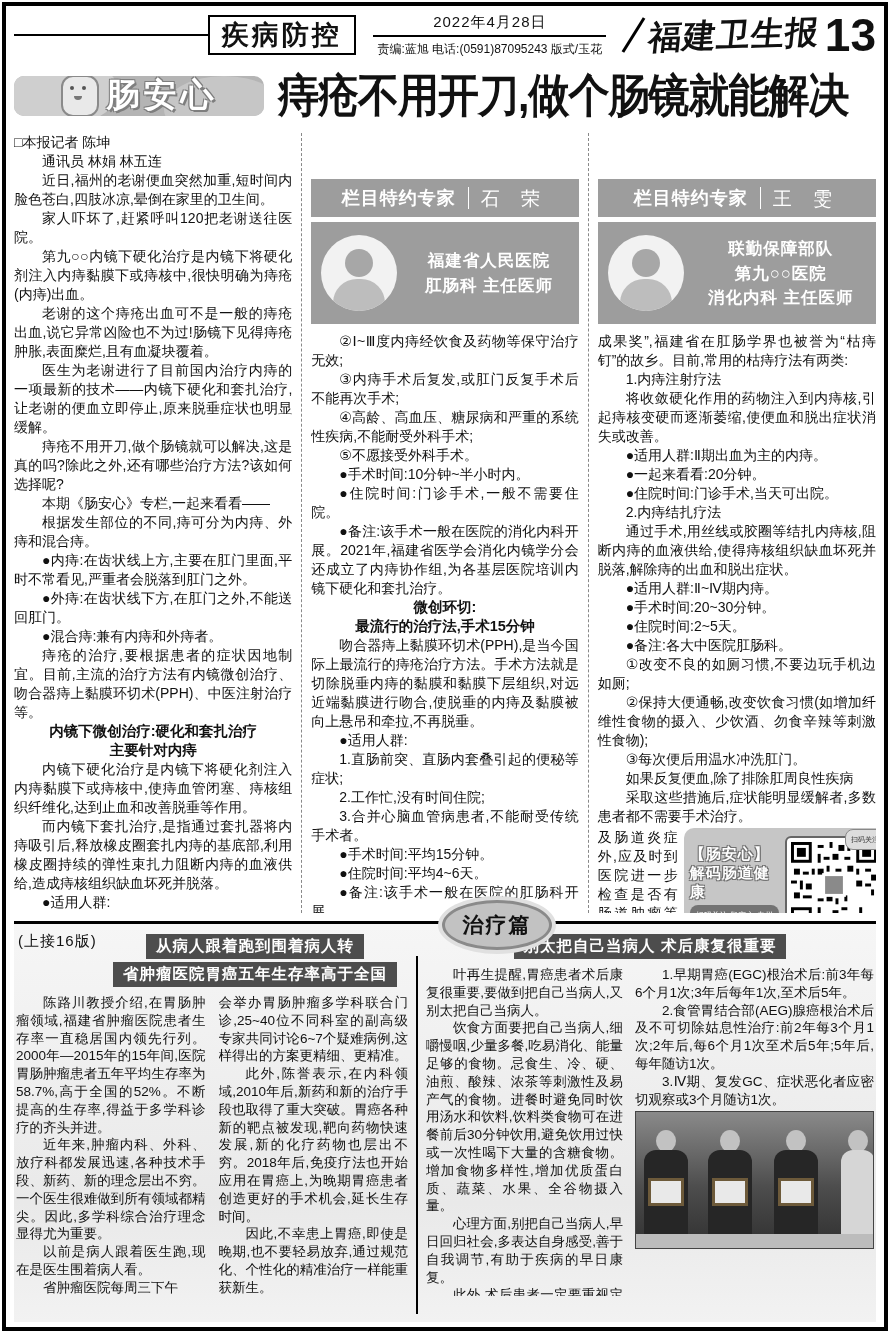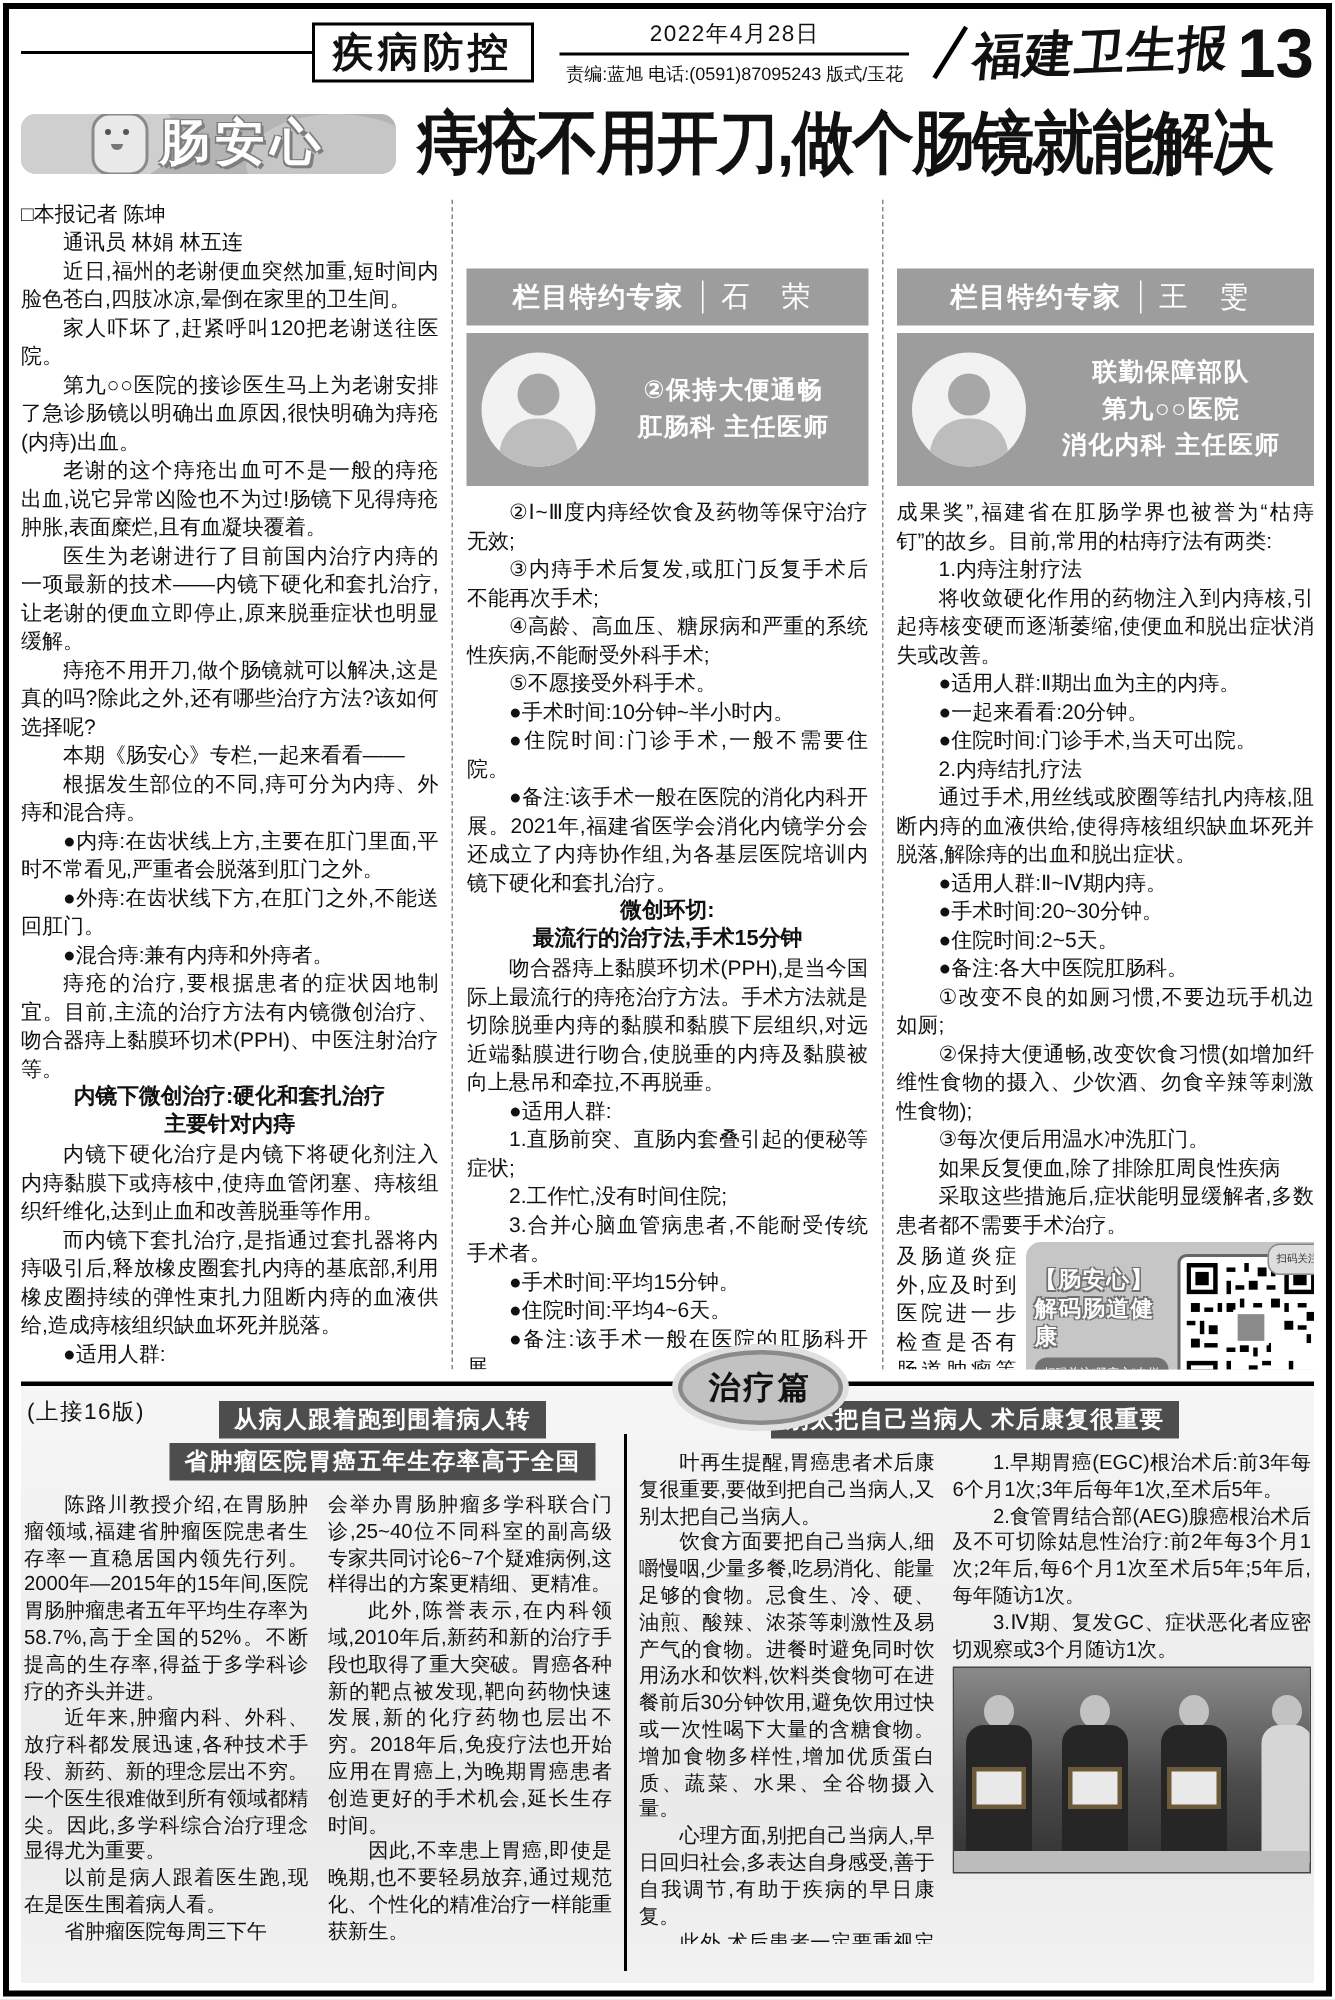--- a/index.html
+++ b/index.html
@@ -66,21 +66,21 @@
   .promo-t1,.promo-t2{font-weight:bold;font-size:15px;color:#fff;letter-spacing:1px;
        text-shadow:1px 1px 0 #6f6f6f,-1px -1px 0 #6f6f6f,1px -1px 0 #6f6f6f,-1px 1px 0 #6f6f6f;}
   .promo-ribbon{display:inline-block;margin-top:4px;background:#737373;color:#fff;font-size:8px;border-radius:8px;padding:1px 6px;white-space:nowrap;text-decoration:underline;}
   .qr-wrap{width:86px;flex:0 0 auto;background:#fff;border:2px solid #666;border-radius:6px;padding:4px;position:relative;}
   .qr-pill{position:absolute;top:-9px;right:-4px;background:#ddd;border:1px solid #888;border-radius:8px;font-size:7px;padding:0 5px;color:#333;white-space:nowrap;}
   .qr-wrap svg{display:block;width:100%;height:auto;}
 
   
   .bottom{position:relative;margin-top:8px;border-top:3.5px solid #000;height:398px;
           background:linear-gradient(180deg,#f6f6f6 0%,#e9e9e9 70%,#f2f2f2 100%);overflow:visible;}
-  .badge{position:absolute;top:-24px;left:438px;width:104px;height:44px;background:#c2c2c2;border:3px solid #8a8a8a;
+  .badge{position:absolute;top:-24px;left:428px;width:104px;height:44px;background:#c2c2c2;border:3px solid #8a8a8a;
          border-radius:50%;display:flex;align-items:center;justify-content:center;
          font-size:21px;font-weight:900;letter-spacing:2px;box-shadow:0 0 0 4px #e0e0e0;z-index:5;}
   .continuation{position:absolute;top:8px;left:4px;font-size:15px;letter-spacing:1px;}
   .b-grid{display:grid;grid-template-columns:398px 10px 1fr;height:100%;padding-top:6px;box-sizing:border-box;}
   .b-vline{background:#000;width:1.5px;margin:26px auto 8px;}
   .b-left{padding:0 4px 0 2px;}
   .b-right{padding:0 2px 0 4px;}
   .strips{text-align:center;margin:2px 0 6px;}
   .b-left .strips{margin-left:86px;}
   .strip{display:inline-block;background:#4d4d4d;color:#fff;font-weight:bold;font-size:15.5px;
@@ -129,21 +129,21 @@
       </div>
       <div class="headline">痔疮不用开刀,做个肠镜就能解决</div>
     </div>
 
     <div class="main">
       <div class="col c1">
           <div class="para t-b">□本报记者 陈坤</div>
           <div class="para t-p">通讯员 林娟 林五连</div>
           <div class="para t-p">近日,福州的老谢便血突然加重,短时间内脸色苍白,四肢冰凉,晕倒在家里的卫生间。</div>
           <div class="para t-p">家人吓坏了,赶紧呼叫120把老谢送往医院。</div>
-          <div class="para t-p">第九○○医院的接诊医生马上为老谢安排了急诊肠镜以明确出血原因,很快明确为痔疮(内痔)出血。</div>
+          <div class="para t-p">第九○○内镜下硬化治疗是内镜下将硬化剂注入内痔黏膜下或痔核中,很快明确为痔疮(内痔)出血。</div>
           <div class="para t-p">老谢的这个痔疮出血可不是一般的痔疮出血,说它异常凶险也不为过!肠镜下见得痔疮肿胀,表面糜烂,且有血凝块覆着。</div>
           <div class="para t-p">医生为老谢进行了目前国内治疗内痔的一项最新的技术——内镜下硬化和套扎治疗,让老谢的便血立即停止,原来脱垂症状也明显缓解。</div>
           <div class="para t-p">痔疮不用开刀,做个肠镜就可以解决,这是真的吗?除此之外,还有哪些治疗方法?该如何选择呢?</div>
           <div class="para t-p">本期《肠安心》专栏,一起来看看——</div>
           <div class="para t-p">根据发生部位的不同,痔可分为内痔、外痔和混合痔。</div>
           <div class="para t-p">●内痔:在齿状线上方,主要在肛门里面,平时不常看见,严重者会脱落到肛门之外。</div>
           <div class="para t-p">●外痔:在齿状线下方,在肛门之外,不能送回肛门。</div>
           <div class="para t-p">●混合痔:兼有内痔和外痔者。</div>
           <div class="para t-p">痔疮的治疗,要根据患者的症状因地制宜。目前,主流的治疗方法有内镜微创治疗、吻合器痔上黏膜环切术(PPH)、中医注射治疗等。</div>
           <div class="para t-h">内镜下微创治疗:硬化和套扎治疗</div>
@@ -157,21 +157,21 @@
       <div class="col c2">
         <div class="expert">
           <div class="exp-head">
             <span class="exp-label">栏目特约专家</span>
             <span class="exp-sep"></span>
             <span class="exp-name">石 荣</span>
           </div>
           <div class="exp-body">
             <div class="avatar"></div>
             <div class="exp-aff">
-              <div>②保持大便通畅</div>
+              <div>福建省人民医院</div>
               <div>肛肠科 主任医师</div>
             </div>
           </div>
         </div>
         <div>
             <div class="para t-p">②Ⅰ~Ⅲ度内痔经饮食及药物等保守治疗无效;</div>
             <div class="para t-p">③内痔手术后复发,或肛门反复手术后不能再次手术;</div>
             <div class="para t-p">④高龄、高血压、糖尿病和严重的系统性疾病,不能耐受外科手术;</div>
             <div class="para t-p">⑤不愿接受外科手术。</div>
             <div class="para t-p">●手术时间:10分钟~半小时内。</div>

